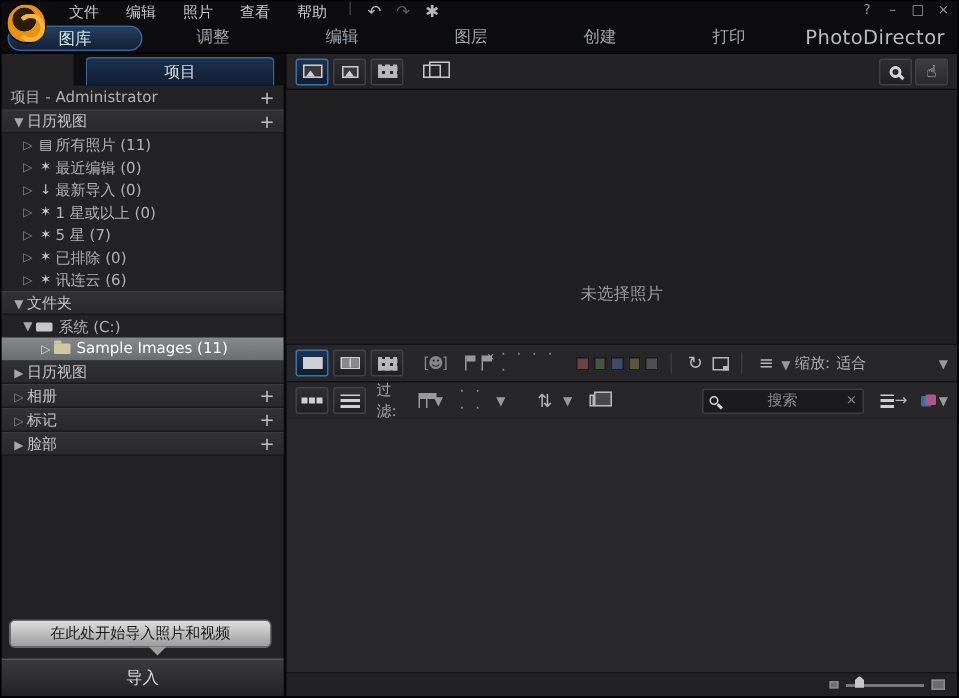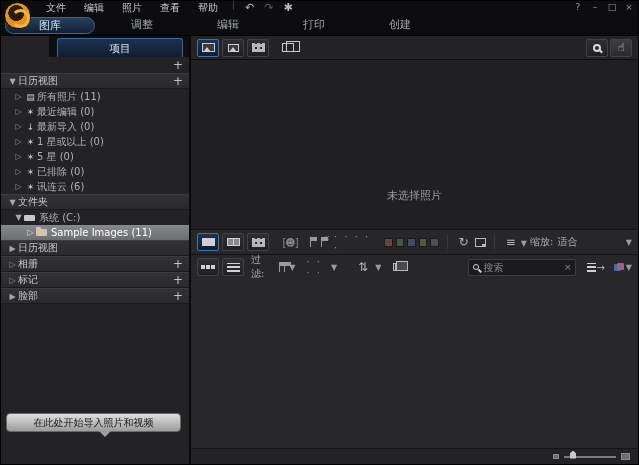--- a/index.html
+++ b/index.html
@@ -139,21 +139,21 @@
   .i-thumbstrip { display:flex; gap:1px; }
   .i-thumbstrip i { width:4px; height:4px; background:#d0d0d4; }
   .i-lines { width:13px; height:9px; background:repeating-linear-gradient(0deg,#d0d0d4 0 2px,transparent 2px 4px); }
   .filter-label { color:#a8a8ac; margin:0 4px; }
   .i-stack { position:relative; width:10px; height:8px; border:1px solid #b8b8bc; background:#3a3a3e; margin-left:2px; }
   .i-stack::before { content:""; position:absolute; top:-3px; left:2px; width:10px; height:8px; border:1px solid #b8b8bc; background:#4a4a4e; }
   .searchbox {
     display:flex; align-items:center; width:108px; height:17px; background:#1b1b1d;
     border:1px solid #3e3e42; border-radius:2px; padding:0 4px; gap:4px; margin-left:56px;
   }
-  .searchbox input { flex:1; min-width:0; background:transparent; border:none; outline:none; color:#c8c8cc; font-size:10px; font-family:"DejaVu Sans",sans-serif; }
+  .searchbox input { flex:1; min-width:0; background:transparent; border:none; outline:none; color:#c8c8cc; font-size:10px; font-family:"DejaVu Sans",sans-serif;text-align:center; }
   .searchbox input::placeholder { color:#8a8a8e; }
   .i-mag.sm { width:6px; height:6px; border-width:1.5px; }
   .i-mag.sm::after { width:4px; height:1.5px; }
   .clear-x { color:#8a8a8e; font-size:9px; }
   .i-export { display:flex; align-items:center; color:#b8b8bc; font-size:10px; margin-left:8px; }
   .i-slides { position:relative; width:10px; height:9px; margin-left:6px; }
   .i-slides::before { content:""; position:absolute; left:0; top:1px; width:7px; height:7px; background:#3a6ea5; border-radius:1px; }
   .i-slides::after { content:""; position:absolute; right:0; top:0; width:7px; height:7px; background:#a85a88; border-radius:1px; }
   .browser { flex:1; background:#28282a; }
   .m-bottom { height:16px; background:#222225; border-top:1px solid #151517; display:flex; align-items:center; justify-content:flex-end; padding:0 8px; gap:5px; }
@@ -184,32 +184,35 @@
       <span class="win-ctrl">–</span>
       <span class="win-ctrl">□</span>
       <span class="win-ctrl">×</span>
     </span>
   </div>
 
   <div class="modebar">
     <span class="mode-tab active">图库</span>
     <span class="mode-tab">调整</span>
     <span class="mode-tab">编辑</span>
+    <span class="mode-tab">图层</span>
+    <span class="mode-tab">创建</span>
     <span class="mode-tab">打印</span>
-    <span class="mode-tab">创建</span>
+    <span class="app-title">PhotoDirector</span>
   </div>
 
   <div class="bodyrow">
 
     <div class="left">
       <div class="lp-tabs">
         <span class="lp-tab active">项目</span>
       </div>
 
       <div class="lp-row">
+        <span>项目 - Administrator</span>
         <span class="plus">+</span>
       </div>
 
       <div class="lp-header">
         <span class="tw solid">▼</span>
         <span>日历视图</span>
         <span class="plus">+</span>
       </div>
 
       <div class="tree-item">
@@ -228,21 +231,21 @@
         <span>最新导入 (0)</span>
       </div>
       <div class="tree-item">
         <span class="tw">▷</span>
         <span class="t-ico">✶</span>
         <span>1 星或以上 (0)</span>
       </div>
       <div class="tree-item">
         <span class="tw">▷</span>
         <span class="t-ico">✶</span>
-        <span>5 星 (0)</span>
+        <span>5 星 (7)</span>
       </div>
       <div class="tree-item">
         <span class="tw">▷</span>
         <span class="t-ico">✶</span>
         <span>已排除 (0)</span>
       </div>
       <div class="tree-item">
         <span class="tw">▷</span>
         <span class="t-ico">✶</span>
         <span>讯连云 (6)</span>
@@ -279,20 +282,21 @@
       </div>
       <div class="lp-header">
         <span class="tw solid">▶</span>
         <span>脸部</span>
         <span class="plus">+</span>
       </div>
 
       <div class="lp-fill"></div>
 
       <div class="import-tip">在此处开始导入照片和视频</div>
+      <div class="import-btn">导入</div>
     </div>
 
     <div class="main">
 
       <div class="m-top">
         <span class="btn active">
             <span class="i-photo"></span>
           </span>
         <span class="btn">
             <span class="i-photo sm"></span>

